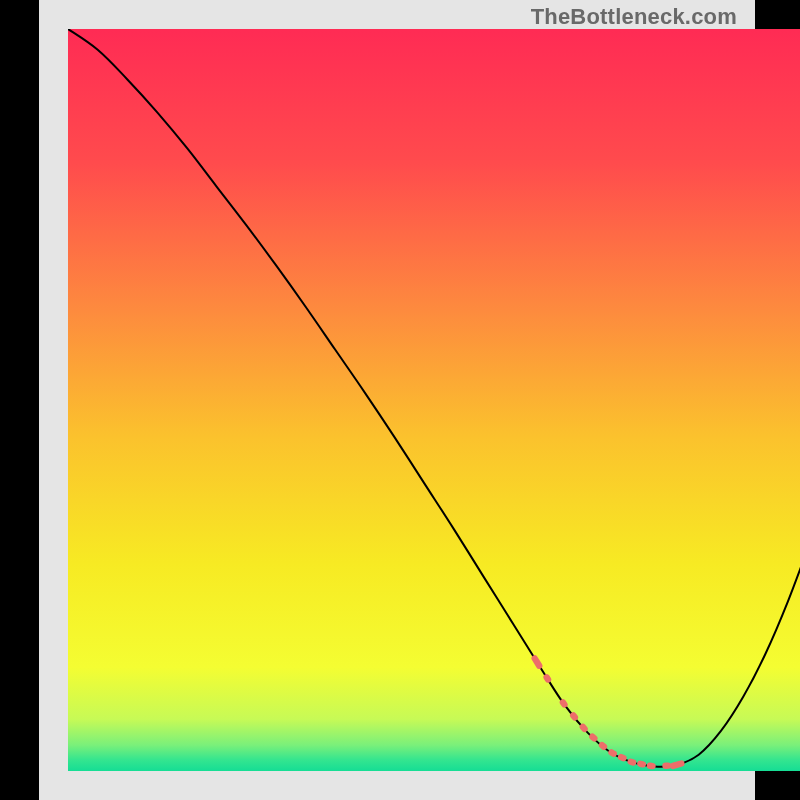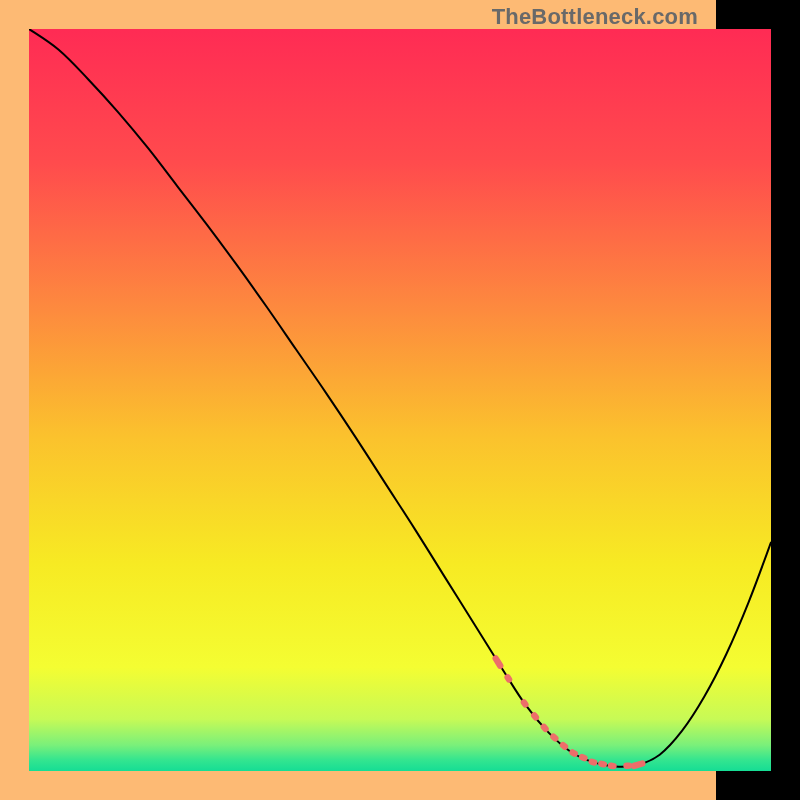--- a/index.html
+++ b/index.html
@@ -7,21 +7,22 @@
     padding: 0;
     width: 800px;
     height: 800px;
     background: #000;
     overflow: hidden;
   }
   .frame {
     position: relative;
     width: 716px;
     height: 800px;
-    background: #fdba74;
+    background: #e5e5e5;
+    margin-left: 39px;
   }
   .watermark {
     position: absolute;
     top: 4px;
     right: 18px;
     font-family: Arial, Helvetica, sans-serif;
     font-size: 22px;
     font-weight: 600;
     color: #696969;
     letter-spacing: 0.2px;

